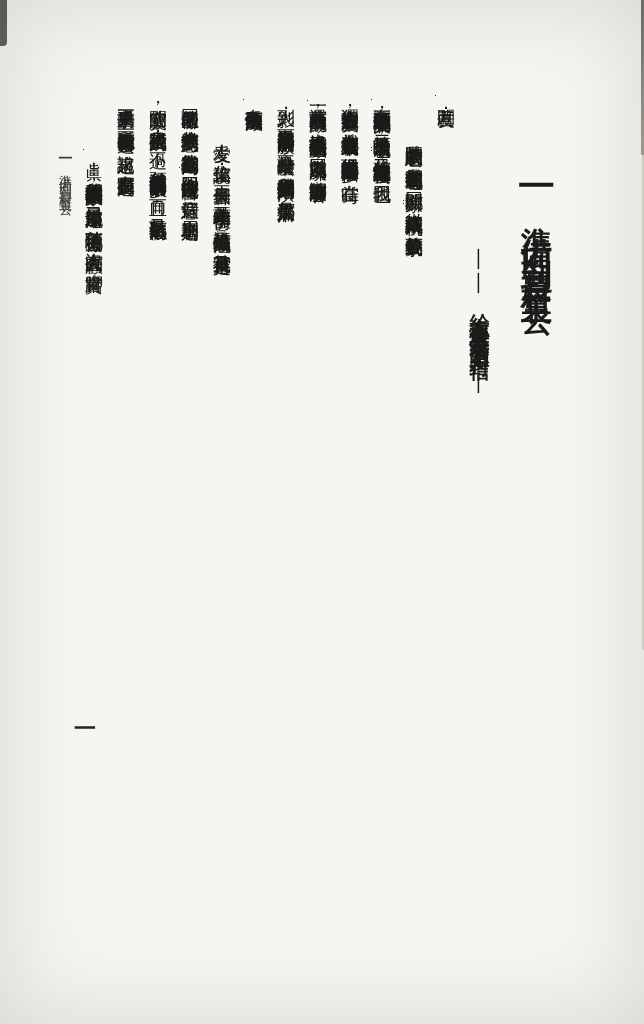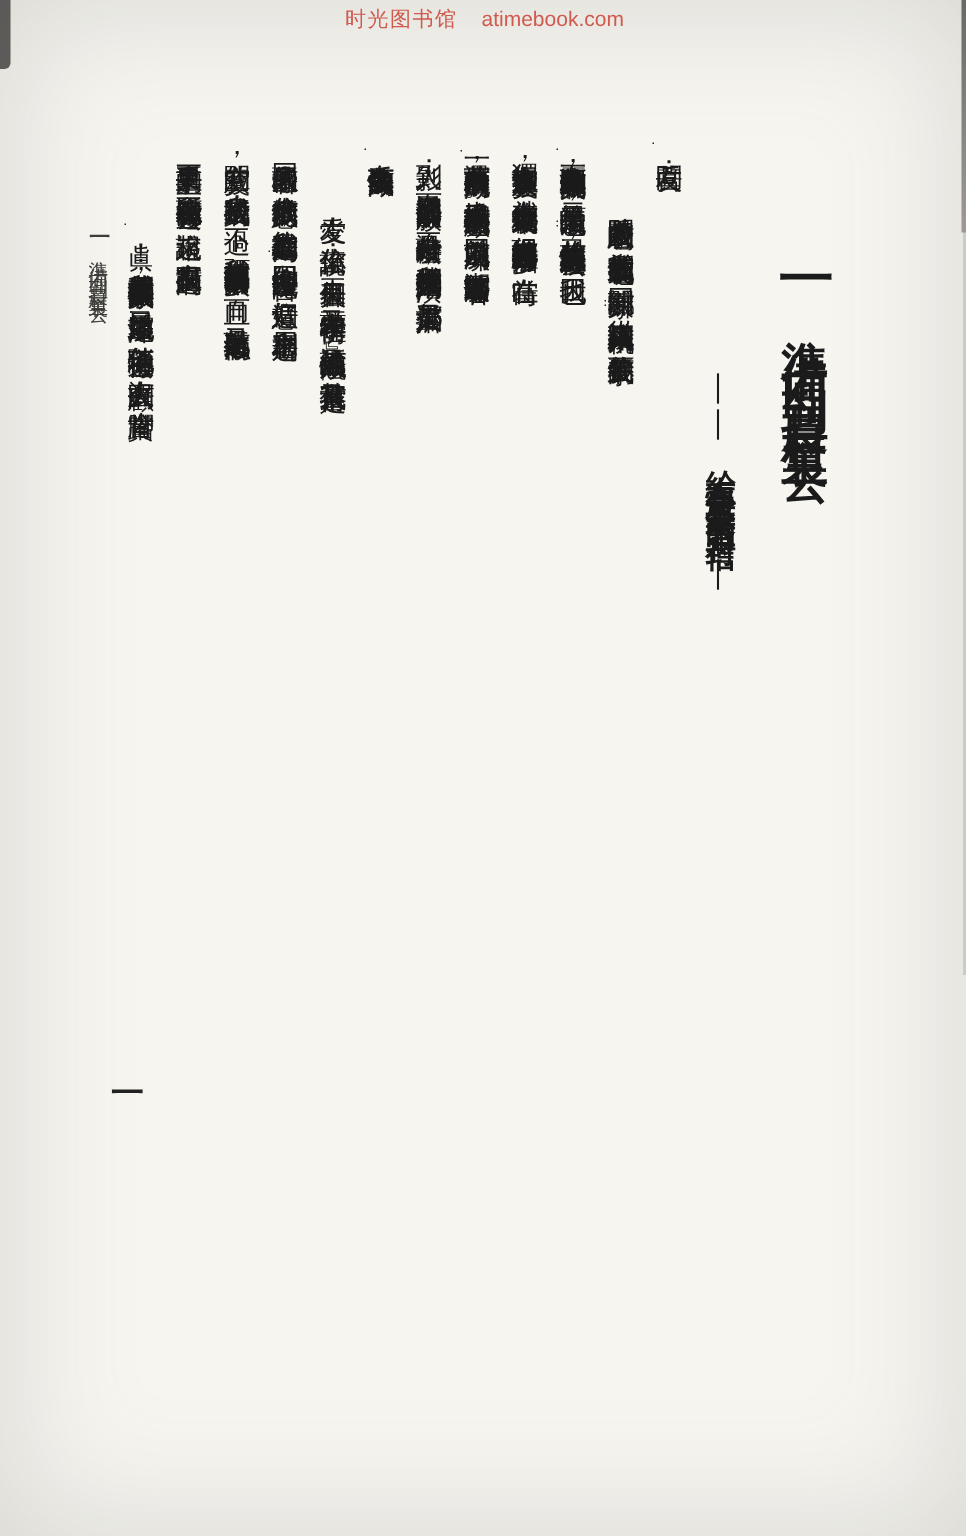--- a/index.html
+++ b/index.html
@@ -72,23 +72,20 @@
 </style>
 </head>
 <body>
 
 <div class="page">
 
   <div class="corner-smudge"></div>
   <div class="edge-line"></div>
   <div class="edge-fade"></div>
 
-  <div class="watermark">
-    <span class="wm-cn">时光图书馆</span><span class="wm-url">atimebook.com</span>
-  </div>
 
   <div class="heading">
     <span class="chapter-num">一</span><span class="chapter-title">準備回到農村裏去</span>
   </div>
 
   <div class="subtitle">——給志在農村事業者的第一封信——</div>
 
   <div class="letter">
       <div class="col" style="text-indent: 0em;"><span class="pn">問眞</span>吾友：</div>
       <div class="col" style="text-indent: 2em;">時間是多麼的怱怱咧！當我們在初春的雪地裏，一同離開家鄉，從<span class="pn">杭江路</span>搭車到<span class="pn">杭州</span>來。你答覆我的要求，</div>

